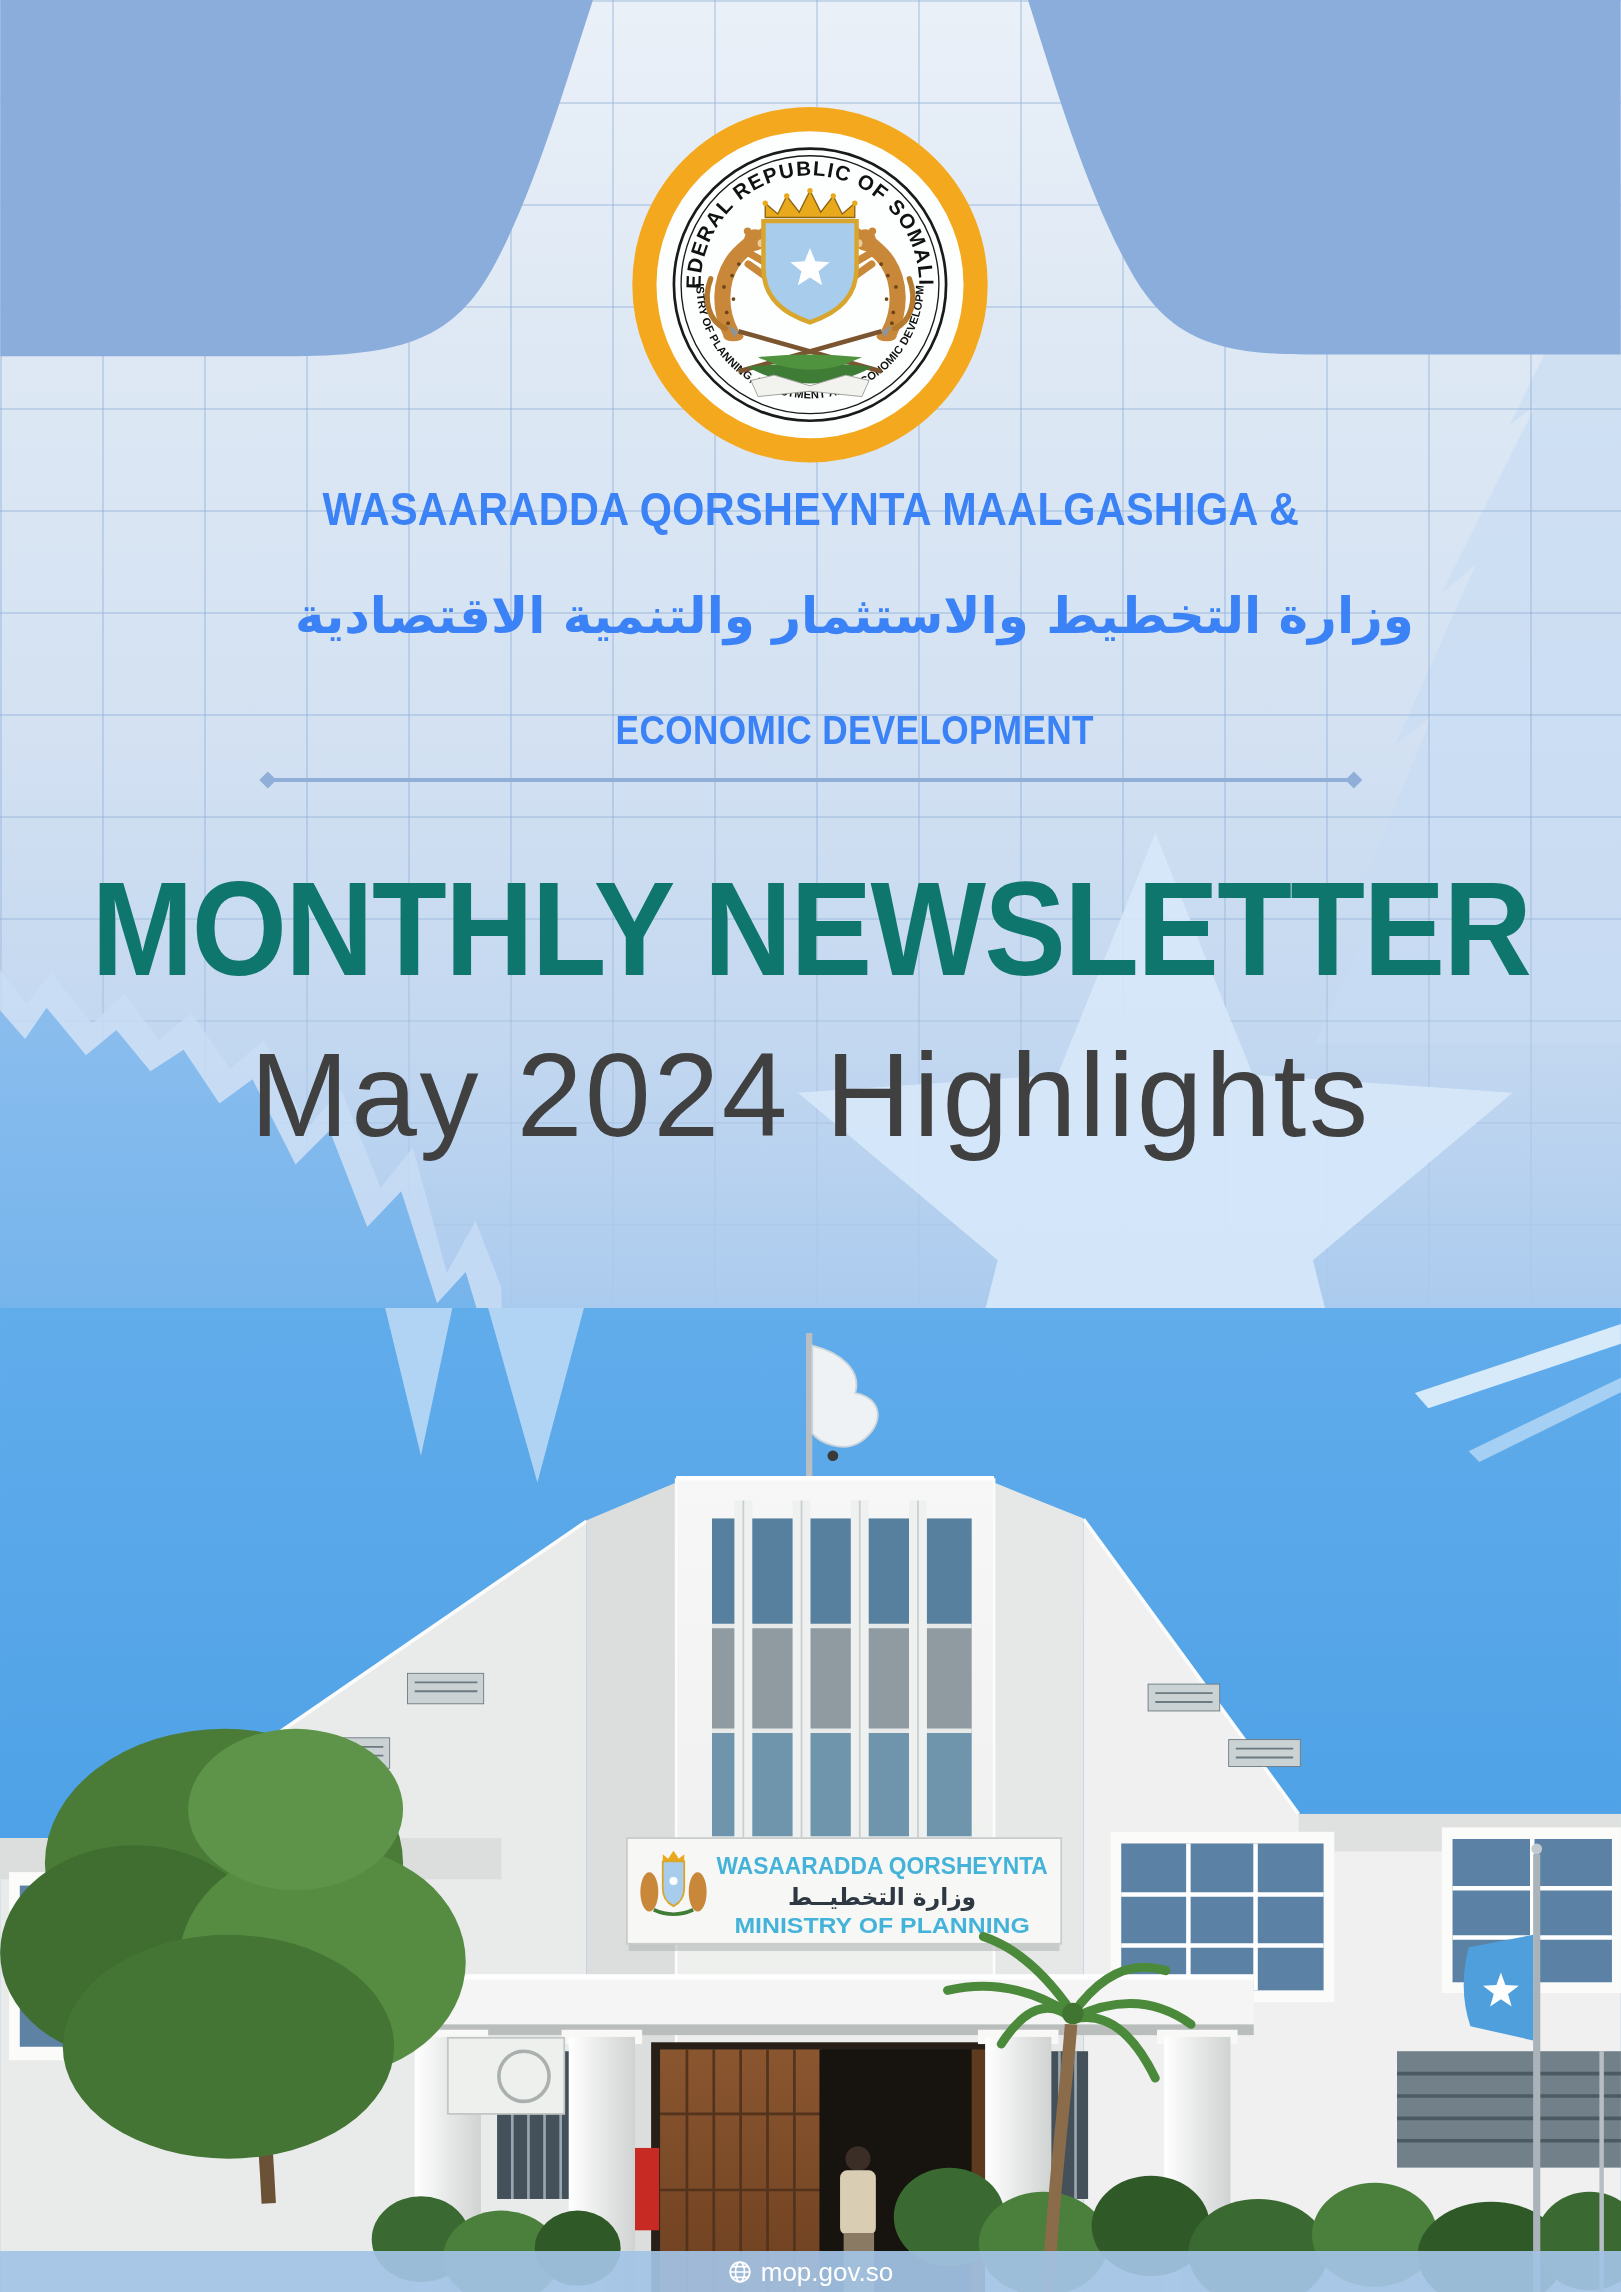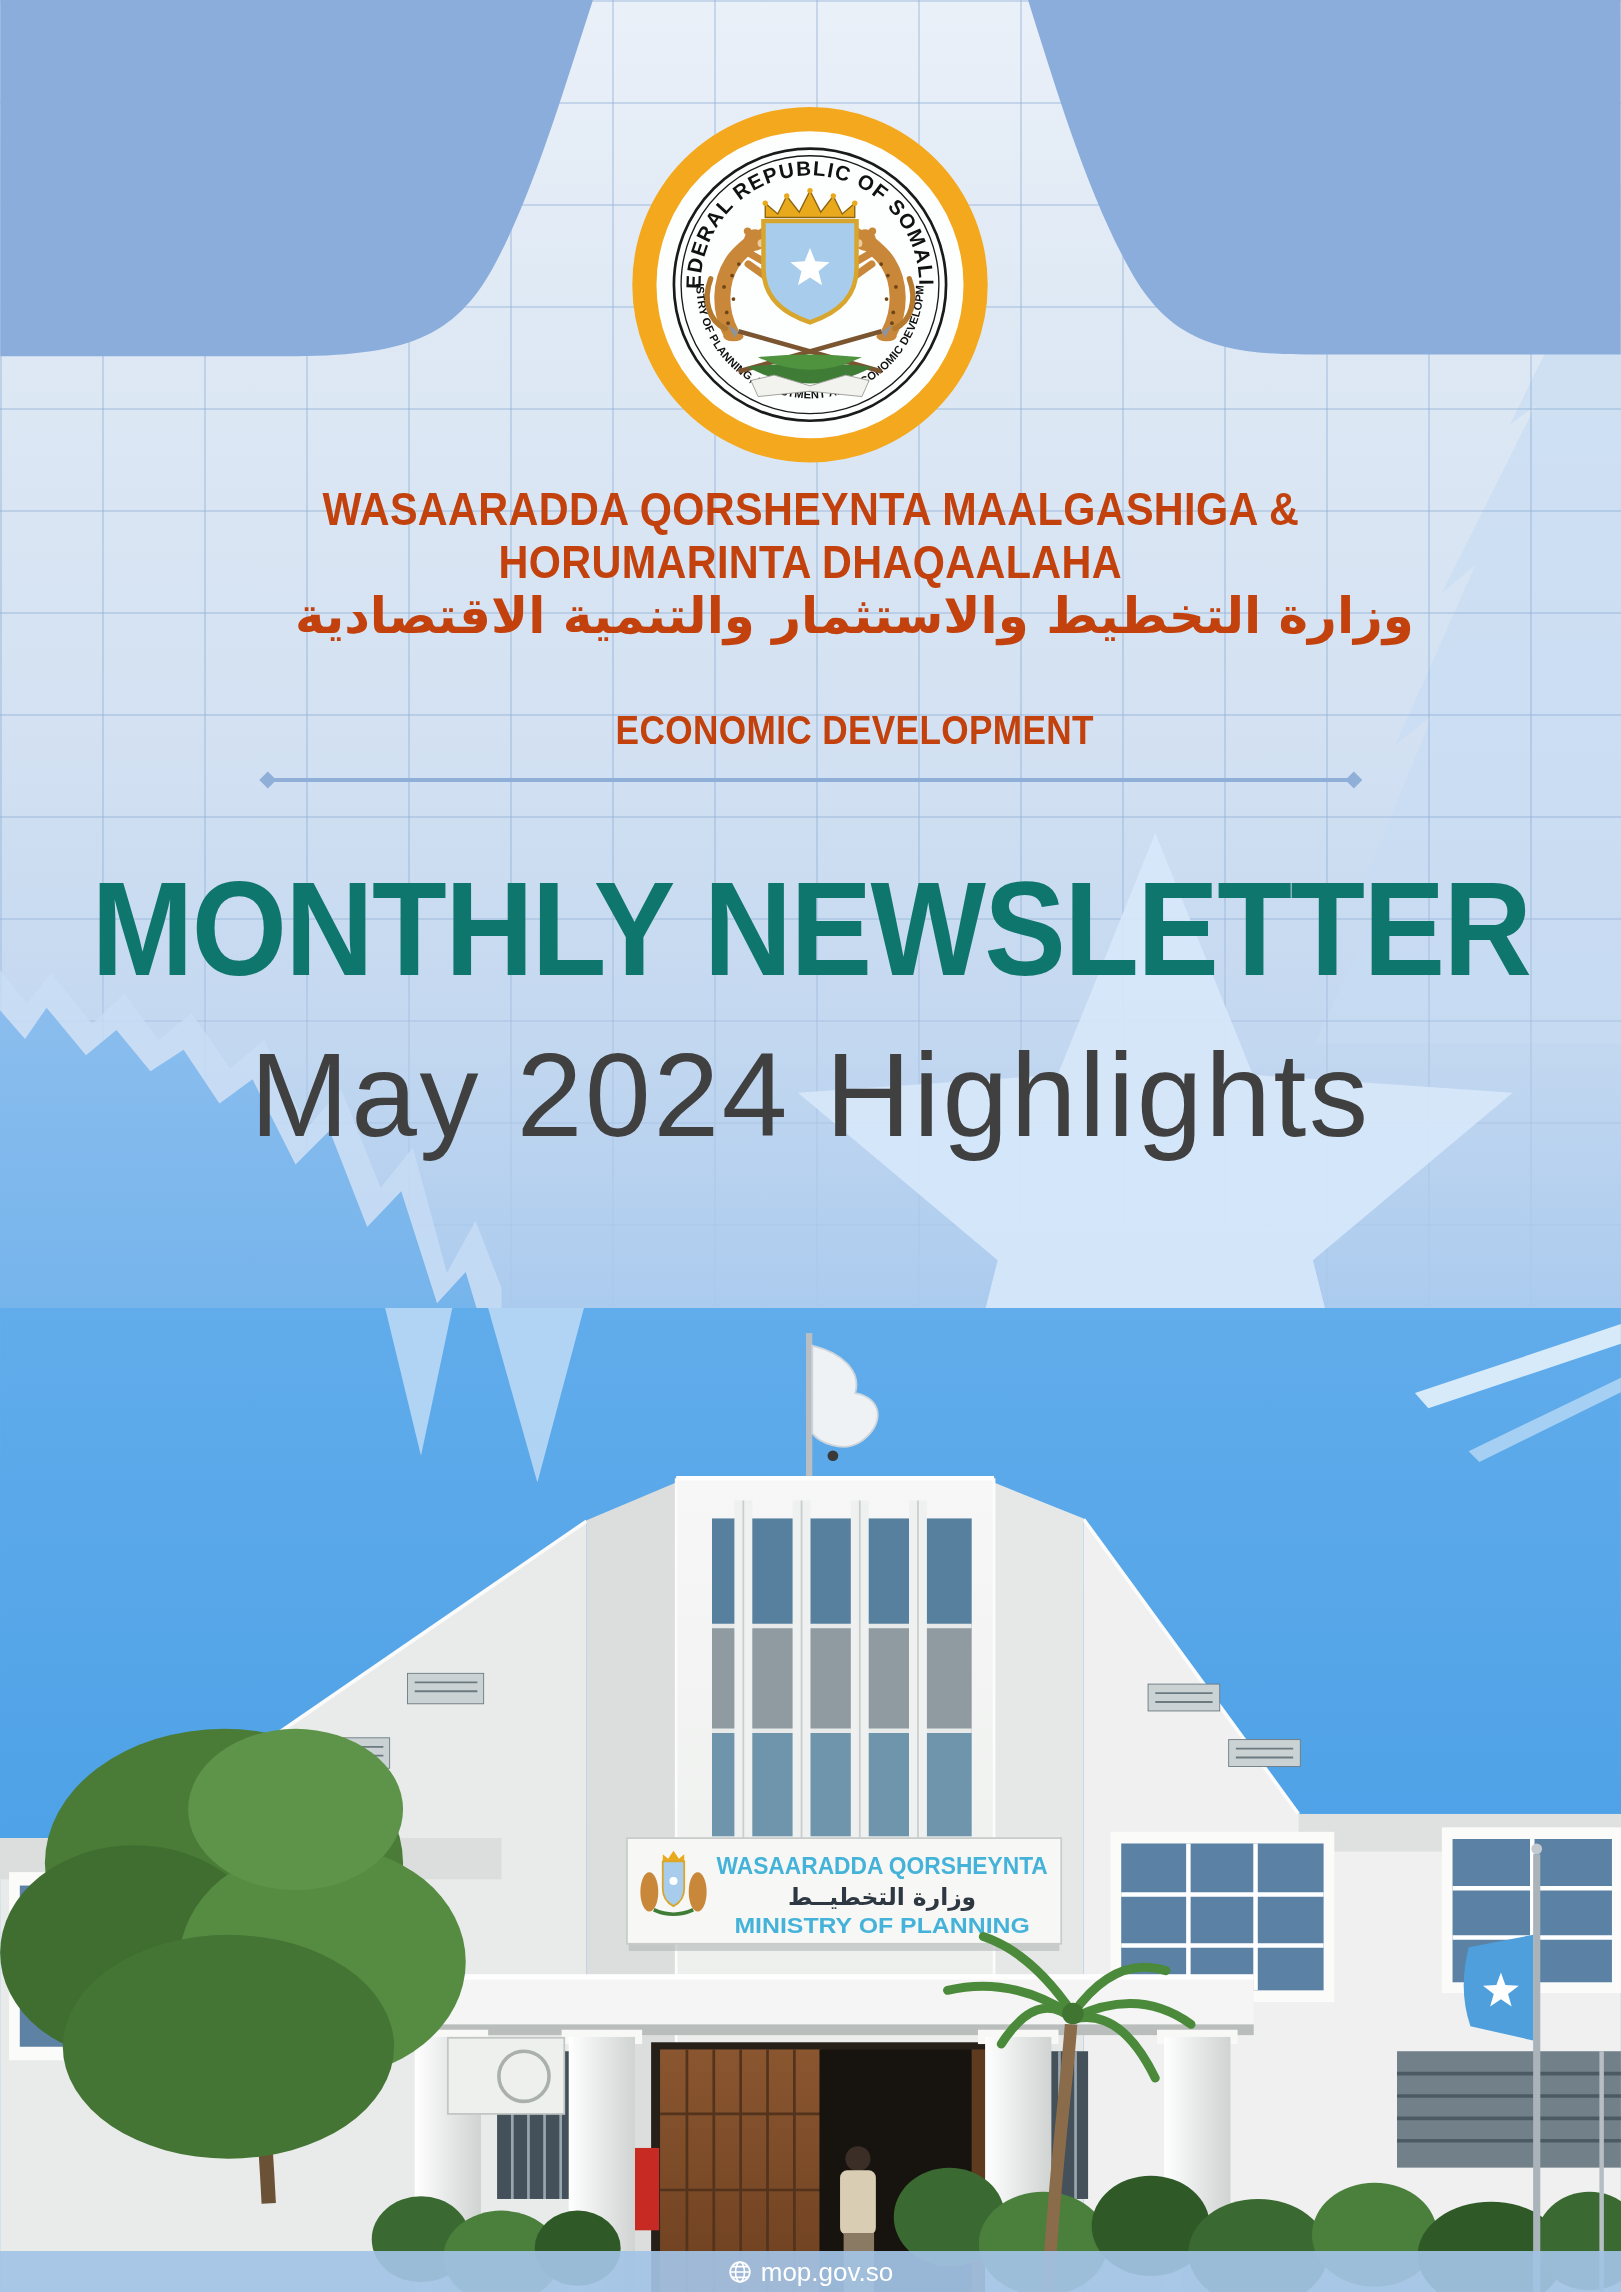--- a/index.html
+++ b/index.html
@@ -12,21 +12,21 @@
                #c2d7f0 46%,#a9caee 58%,#8fbdeb 70%,#6fb0ea 82%,#58a7e8 100%);}
   .grid-overlay{position:absolute;left:0;top:0;width:1621px;height:1397px;
     background-image:
       repeating-linear-gradient(to right, rgba(140,172,212,.38) 0 1.8px, transparent 1.8px 102px),
       repeating-linear-gradient(to bottom, rgba(140,172,212,.38) 0 1.8px, transparent 1.8px 102px);
     -webkit-mask-image:linear-gradient(to bottom,#000 0%,#000 62%,transparent 96%);
     mask-image:linear-gradient(to bottom,#000 0%,#000 62%,transparent 96%);}
   svg.abs{position:absolute;left:0;top:0;}
 
   
-  .line{position:absolute;left:0;width:100%;text-align:center;color:#c2410c;}
+  .line{position:absolute;left:0;width:100%;text-align:center;color:#3b82f6;}
   .cond{display:inline-block;transform:scaleX(.88);transform-origin:center;
         font-weight:bold;letter-spacing:0.4px;white-space:nowrap;}
   .org-so1{top:484px;font-size:47px;line-height:50px;}
   .org-so2{top:537px;font-size:47px;line-height:50px;}
   .org-ar {top:580px;font-size:50px;line-height:73px;font-weight:bold;
            font-family:"DejaVu Sans",sans-serif;direction:rtl;padding-left:44px;}
   .org-en1{top:659px;font-size:40px;line-height:45px;}
   .org-en2{top:708px;font-size:40px;line-height:45px;margin-left:44px;}
 
   .divider{position:absolute;top:772px;left:262px;width:1098px;height:16px;
@@ -138,22 +138,20 @@
         <polygon points="-80,-15 -92,-22 -84,-8" fill="#8e9499"></polygon>
         <path d="M-70,25 Q0,62 70,25 Q0,16 -70,25 Z" fill="#3f7d36"></path>
         <path d="M-58,14 Q0,42 58,14 Q0,8 -58,14 Z" fill="#4f933f"></path>
         <path d="M-66,40 L-40,34 L0,46 L40,34 L66,40 L58,58 L0,52 L-58,58 Z" fill="#f2f2ef" stroke="#9a9a94" stroke-width="1"></path>
       </g>
     </g>
   </svg>
 
   <div class="line org-so1">
     <span class="cond">WASAARADDA QORSHEYNTA MAALGASHIGA &amp;</span></div>
-  <div class="line org-so2">
-    <span class="cond">HORUMARINTA DHAQAALAHA</span></div>
   <div class="line org-ar">وزارة التخطيط والاستثمار والتنمية الاقتصادية</div>
   <div class="line org-en2">
     <span class="cond">ECONOMIC DEVELOPMENT</span></div>
 
   <div class="divider">
     <span class="dia"></span>
     <span class="bar"></span>
     <span class="dia"></span>
   </div>
 

